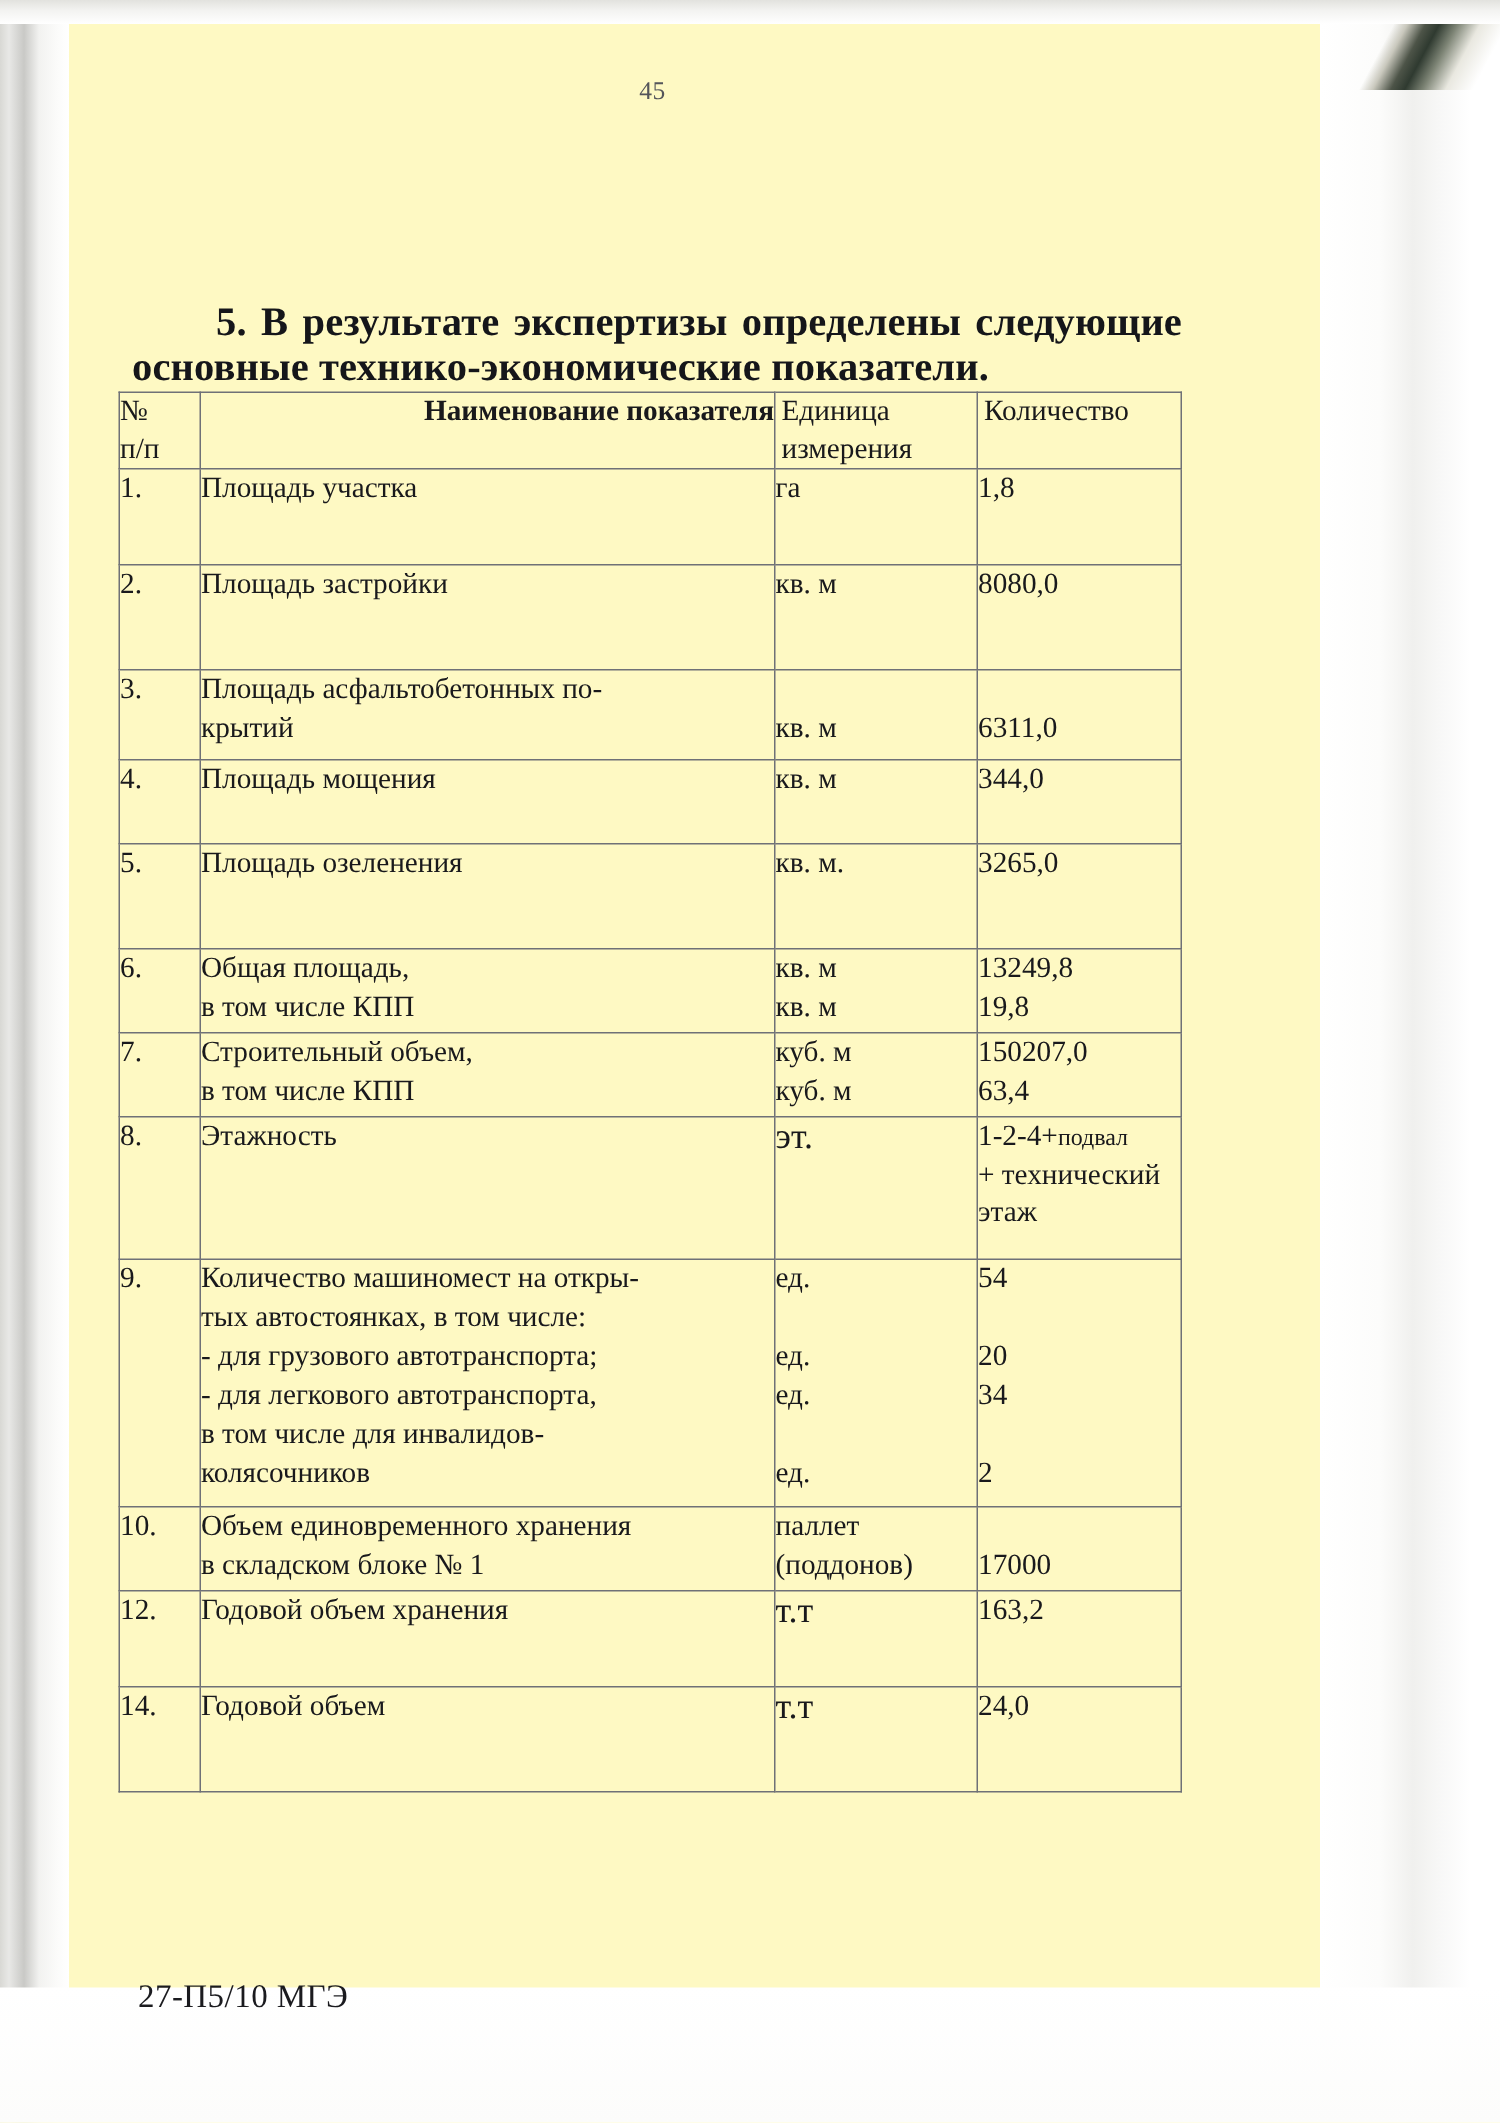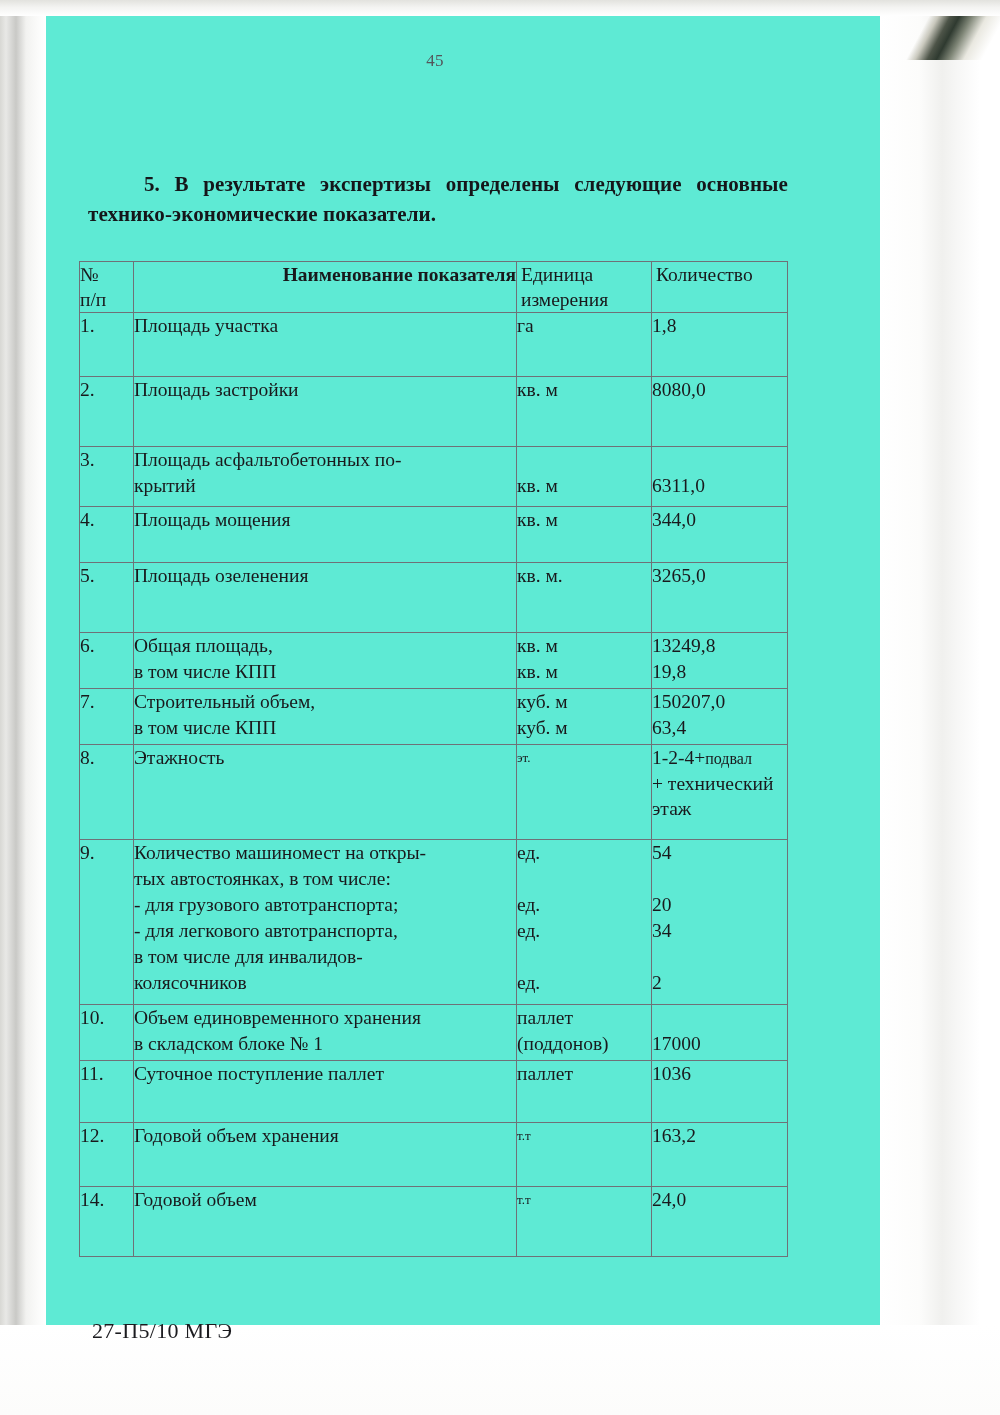--- a/index.html
+++ b/index.html
@@ -5,21 +5,21 @@
 <style>
   html, body {
     margin: 0;
     padding: 0;
     background: #ffffff;
   }
   .page {
     position: relative;
     width: 1000px;
     height: 1415px;
-    background: #5eead4;
+    background: #fef9c3;
     overflow: hidden;
     font-family: "Liberation Serif", "DejaVu Serif", serif;
     color: #1a1a1a;
   }
 
   
   .scan-edge-left {
     position: absolute;
     left: 0; top: 0;
     width: 46px; height: 1415px;
@@ -77,25 +77,25 @@
     text-align: center;
     font-size: 17px;
     color: #54555a;
     letter-spacing: 0.3px;
   }
 
   
   .heading {
     position: absolute;
     left: 88px;
-    top: 148px;
+    top: 172px;
     width: 700px;
     font-family: "Liberation Serif", "DejaVu Serif", serif;
     font-weight: bold;
-    font-size: 21px;
+    font-size: 27px;
     line-height: 30px;
     color: #15161a;
     text-align: justify;
     text-indent: 56px;
     letter-spacing: 0.1px;
   }
 
   
   .doc-table {
     position: absolute;
@@ -146,21 +146,21 @@
   
   .spaced-9 > span { display: block; height: 26px; }
   .spaced-9 .gap { height: 26px; }
 
   .value-8 {
     line-height: 25px;
     white-space: nowrap;
   }
   .value-8 .small { font-size: 16px; margin-top: 20px; }
 
-  .unit-small { font-size: 13px; font-family: Liberation Serif, serif; }
+  .unit-small { font-size: 24px; font-family: Liberation Serif, serif; }
 
   
   .footer-code {
     position: absolute;
     left: 92px;
     top: 1318px;
     font-size: 22px;
     letter-spacing: 0.3px;
     color: #1b1b1f;
   }
@@ -427,38 +427,20 @@
             </span>
           </td>
           <td class="cell-pad-qty">
             <span class="lines">
               <span>&nbsp;</span>
               <span>17000</span>
             </span>
           </td>
         </tr>
 
-        <tr class="r-h62">
-          <td class="cell-pad-num">11.</td>
-          <td class="cell-pad">
-            <span class="lines">
-                <span>Суточное поступление паллет</span>
-              </span>
-          </td>
-          <td class="cell-pad-unit">
-            <span class="lines">
-                <span>паллет</span>
-              </span>
-          </td>
-          <td class="cell-pad-qty">
-            <span class="lines">
-                <span>1036</span>
-              </span>
-          </td>
-        </tr>
 
         <tr class="r-h64">
           <td class="cell-pad-num">12.</td>
           <td class="cell-pad">
             <span class="lines">
                 <span>Годовой объем хранения</span>
               </span>
           </td>
           <td class="cell-pad-unit">
             <span class="lines">

